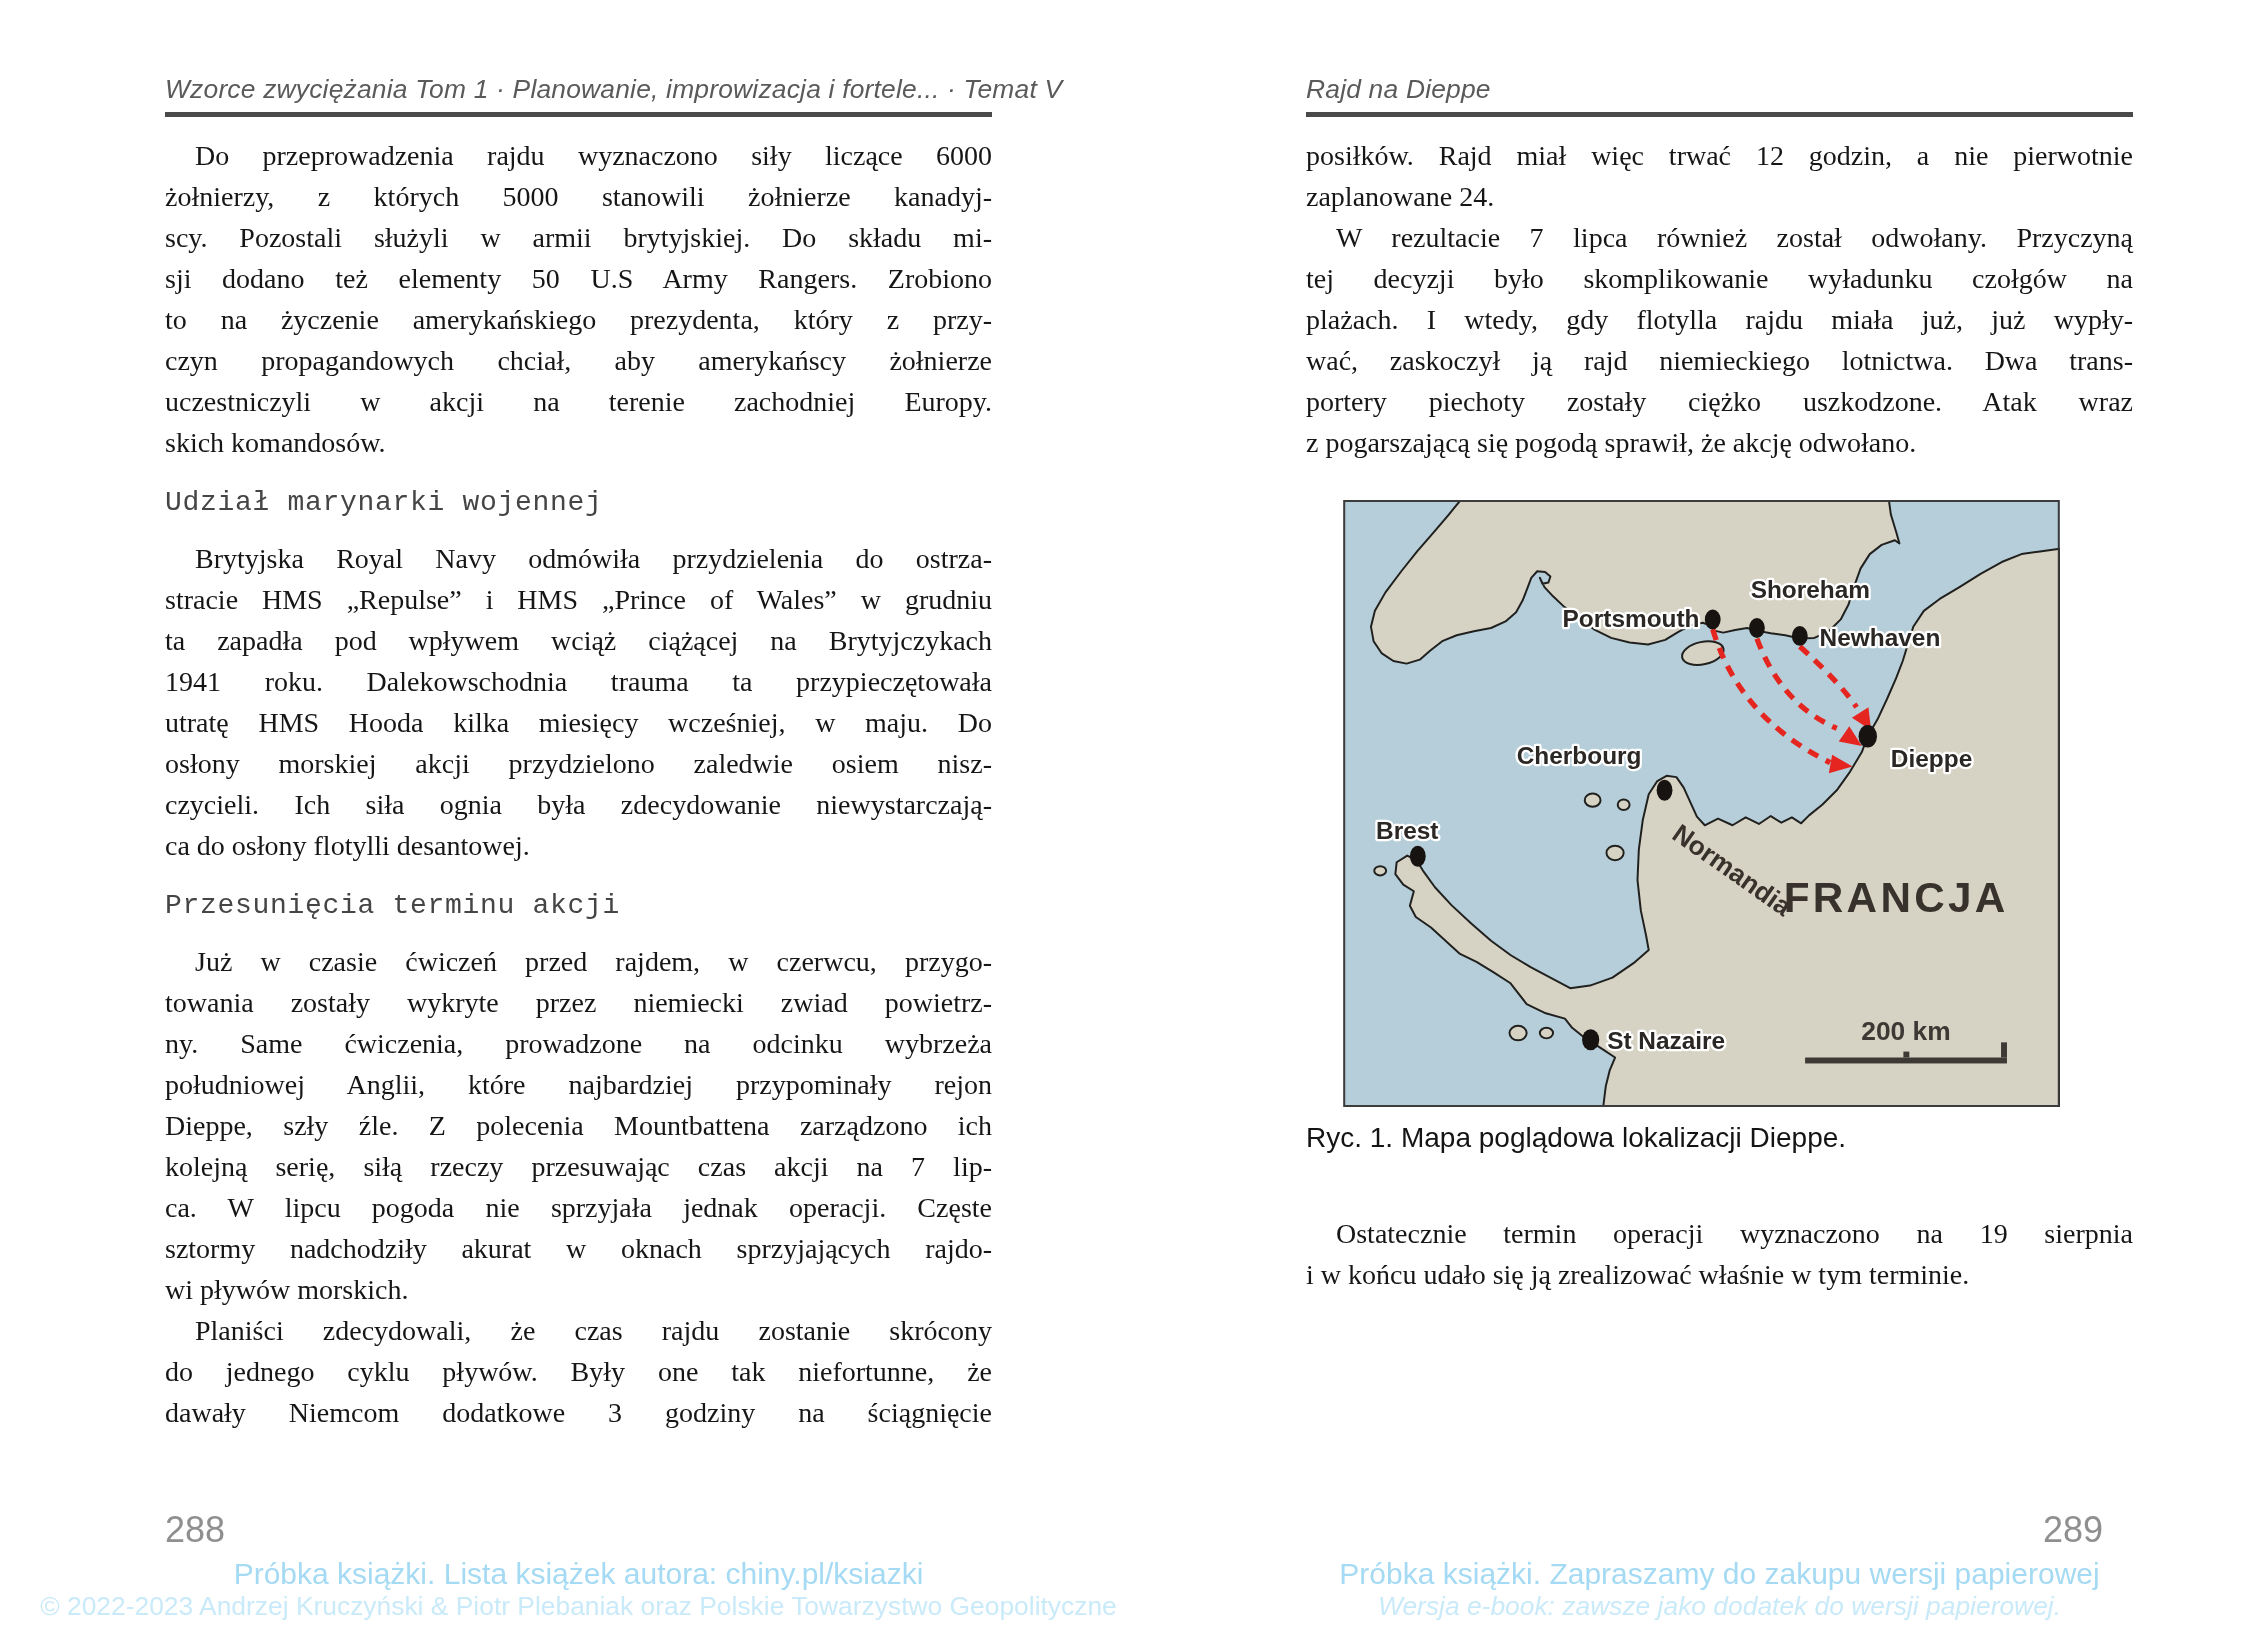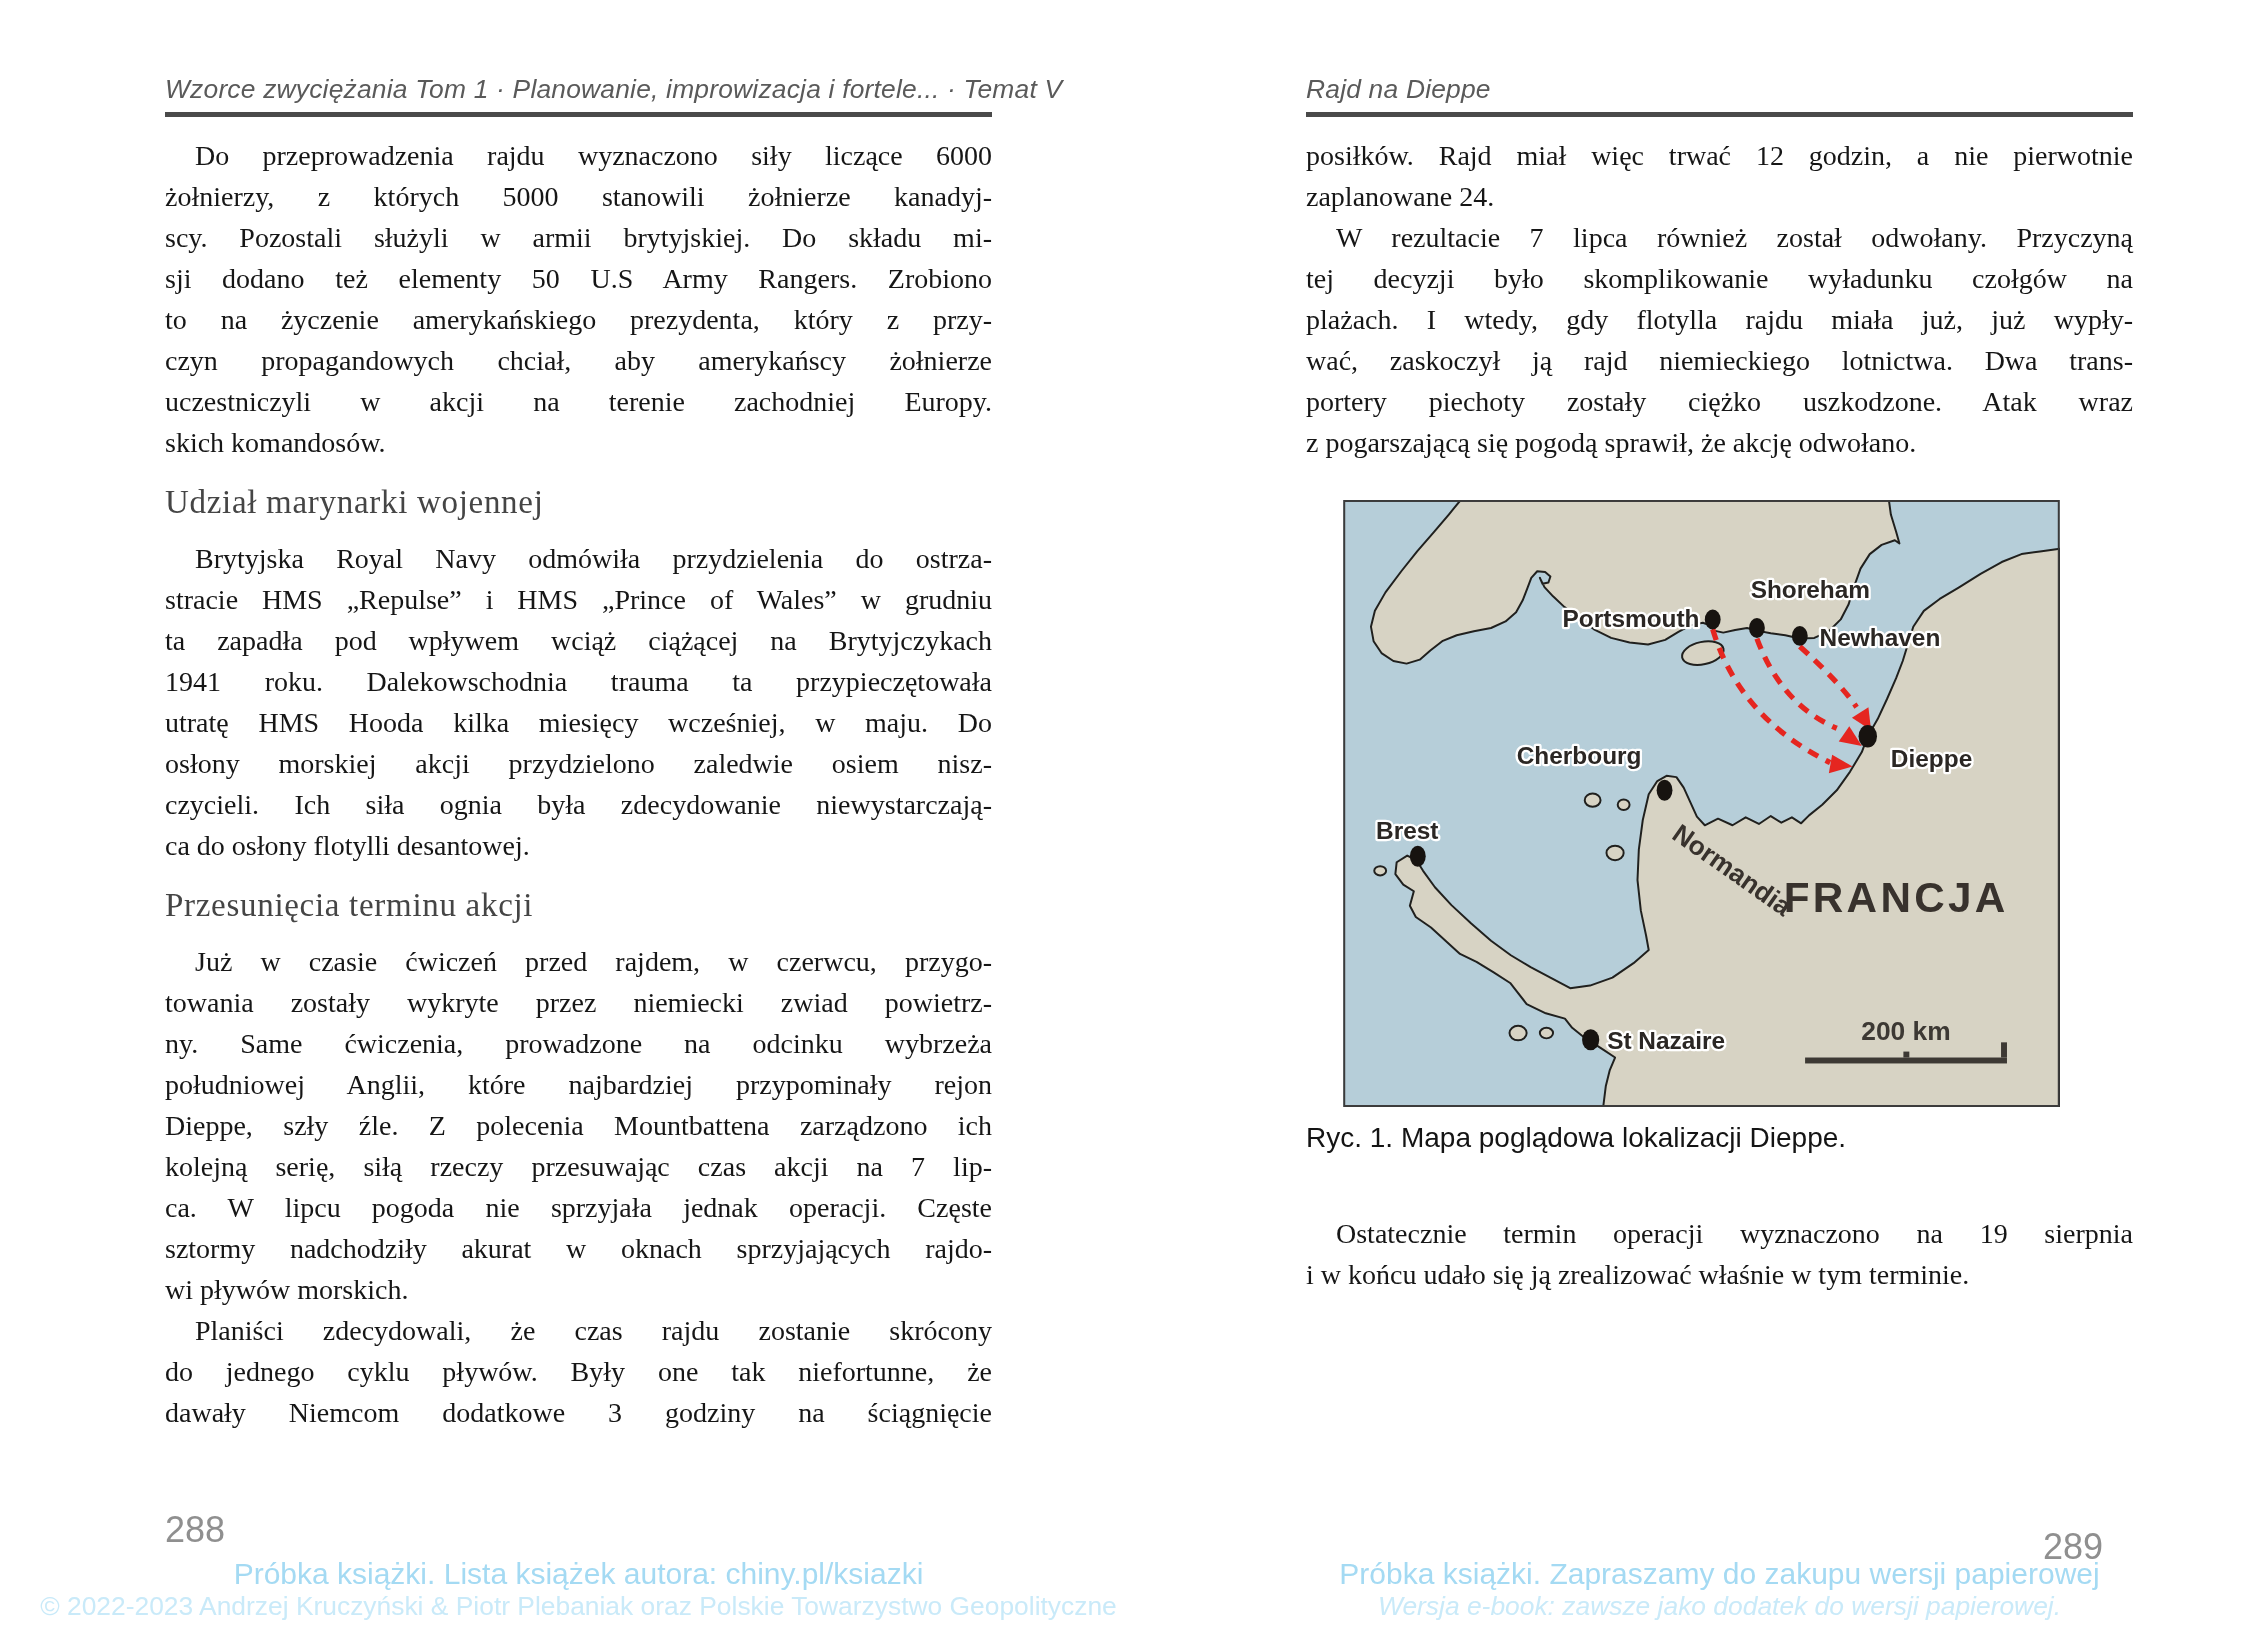--- a/index.html
+++ b/index.html
@@ -8,25 +8,25 @@
   .col.left{left:165px;}
   .col.right{left:1306px;}
   .running-header{position:absolute;top:74px;left:0;width:100%;font-family:"Liberation Sans",sans-serif;
     font-style:italic;font-size:26.4px;color:var(--headergray);letter-spacing:0.2px;white-space:nowrap;}
   .running-header.right-h{text-align:left;}
   .rule{position:absolute;top:112px;left:0;width:100%;height:4.6px;background:var(--rule);}
   .bodyblock{position:absolute;left:0;width:827px;font-size:28px;line-height:41px;color:var(--ink);}
   .jline{text-align:justify;text-align-last:justify;height:41px;white-space:normal;}
   .jline.lastline{text-align-last:left;}
   .jline.firstline{text-indent:30px;}
-  h2.section{font-family:Liberation Serif, serif;font-weight:400;font-size:33px;color:#454545;
+  h2.section{font-family:Liberation Mono, monospace;font-weight:400;font-size:28px;color:#454545;
     letter-spacing:0.7px;margin:21px 0 17px 0;line-height:37px;}
   .pagenum{position:absolute;top:1509px;left:0;width:100%;font-family:"Liberation Sans",sans-serif;
     font-size:36px;color:var(--pagenum);}
-  .pagenum.pn-right{text-align:right;padding-right:30px;box-sizing:border-box;margin-top:17px;}
+  .pagenum.pn-right{text-align:right;padding-right:30px;box-sizing:border-box;}
   .footer1{position:absolute;top:1557px;left:50%;transform:translateX(-50%);white-space:nowrap;
     font-family:"Liberation Sans",sans-serif;font-size:30px;color:var(--blue1);text-align:center;}
   .footer2{position:absolute;top:1591px;left:50%;transform:translateX(-50%);white-space:nowrap;
     font-family:"Liberation Sans",sans-serif;font-size:26.4px;color:var(--blue2);}
   .footer2.it{font-style:italic;}
   .mapwrap{position:absolute;top:500px;left:37px;width:717px;height:607px;}
   .map-caption{position:absolute;top:1122px;left:0;width:100%;text-align:left;
     font-family:"Liberation Sans",sans-serif;font-size:28px;color:#141414;}
   .citylabel{font-family:"Liberation Sans",sans-serif;font-weight:bold;font-size:37px;
     fill:var(--maplabel);paint-order:stroke;stroke:#ffffff;stroke-width:7px;stroke-linejoin:round;}

